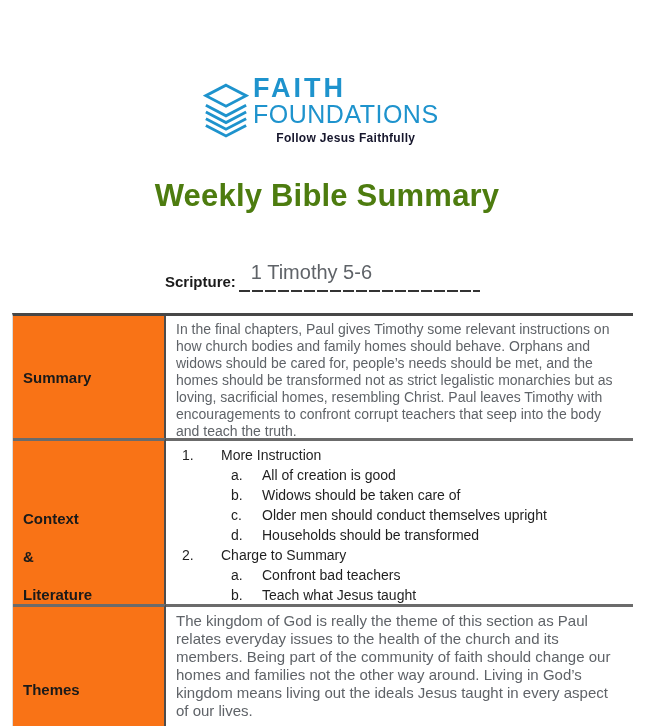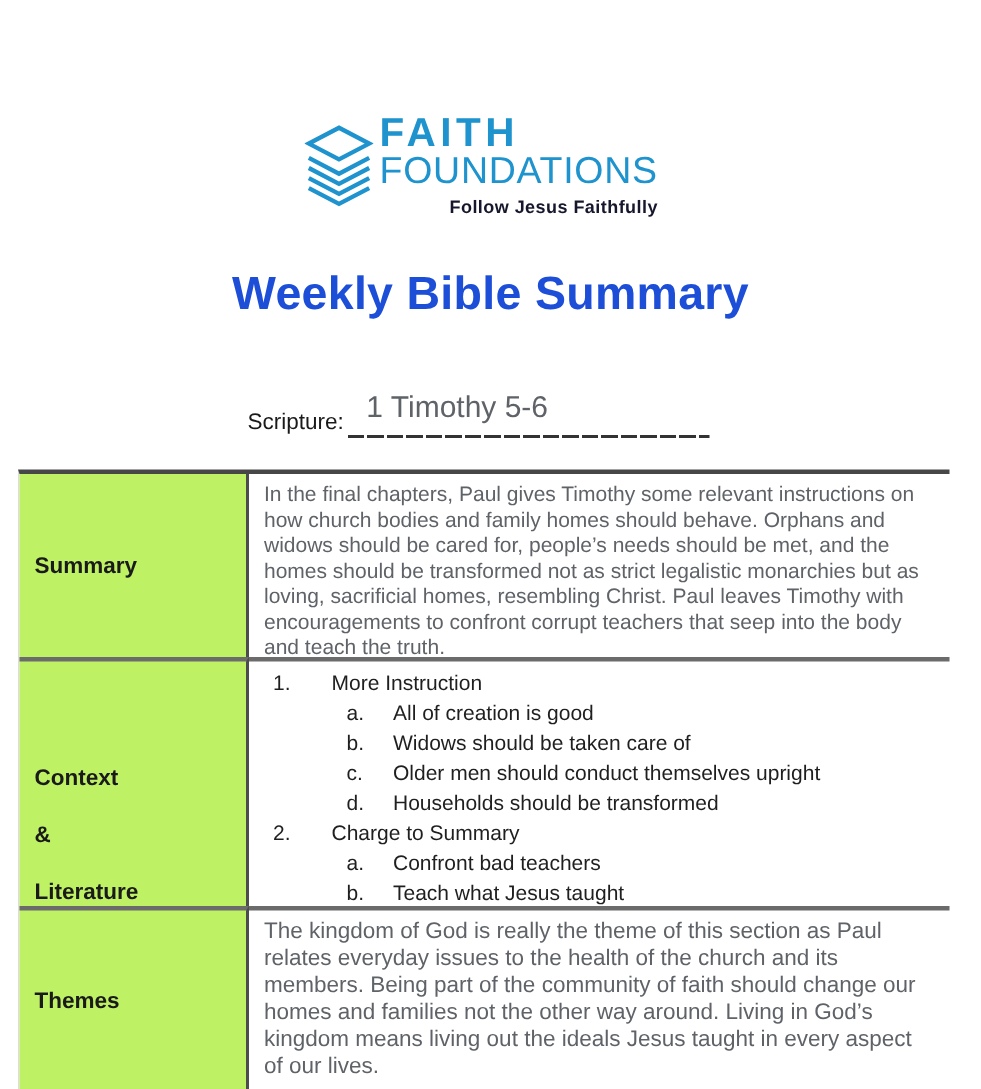--- a/index.html
+++ b/index.html
@@ -17,58 +17,58 @@
   .brand-line1 {
     font-size:27px; font-weight:bold; letter-spacing:3px;
     color:#1e93cd; line-height:25px;
   }
   .brand-line2 {
     font-size:25px; font-weight:normal; letter-spacing:0.5px;
     color:#1e93cd; line-height:26px;
   }
   .tagline {
     font-size:12px; font-weight:bold; color:#16162c;
-    letter-spacing:0.3px; text-align:right; margin-top:4px;
+    letter-spacing:0.3px; text-align:center; margin-top:4px;
   }
 
   
   .heading {
     position:absolute; left:0; top:178px; width:100%;
     text-align:center; font-size:31px; font-weight:bold;
-    color:#1d4ed8; letter-spacing:0.2px;
+    color:#4d7c0f; letter-spacing:0.2px;
   }
 
   
   .scripture { position:absolute; left:165px; top:252px; display:flex; align-items:flex-end; }
-  .scripture-label { font-size:15px; font-weight:normal; color:#1a1a1a; padding-bottom:2px;text-align:right; }
+  .scripture-label { font-size:15px; font-weight:bold; color:#1a1a1a; padding-bottom:2px;text-align:right; }
   .scripture-blank {
     width:241px; margin-left:3px; height:40px; position:relative;
     background-image:repeating-linear-gradient(90deg,#333 0 11px, transparent 11px 13px);
     background-repeat:no-repeat; background-size:100% 2px; background-position:0 100%;
   }
   .scripture-value {
     position:absolute; left:12px; bottom:8px;
     font-size:20px; color:#5f6368; white-space:nowrap;
   }
 
   
   .ws-table {
     position:absolute; left:12px; top:313px; width:621px; height:413px;
     border-top:3px solid #474747; border-left:1px solid #dcdcdc;
     display:grid; grid-template-columns:153px 1fr; grid-template-rows:122px 166px 1fr;
   }
   .cell-label {
-    background:#bef264; border-right:2px solid #4c4c4c;
+    background:#f97316; border-right:2px solid #4c4c4c;
     font-size:15px; font-weight:bold; color:#1a1a1a;
     padding-left:10px; display:flex; flex-direction:column; justify-content:center;
   }
   .cell-label.multi { justify-content:flex-end; padding-top:30px; }
   .cell-label.multi span { line-height:18px; }
   .cell-label.multi span + span { margin-top:20px; }
-  .cell-label.themes { justify-content:flex-start; padding-top:52px; }
+  .cell-label.themes { justify-content:flex-start; padding-top:74px; }
   .cell-content { background:#ffffff; }
   .sep { border-top:3px solid #6b6b6b; }
 
   .para {
     padding:5px 12px 4px 10px; color:#5f6368;
   }
   .para.summary { font-size:14px; line-height:17px; }
   .para.themes-text { font-size:15px; line-height:18px; }
 
   .outline { padding:4px 8px 0 10px; color:#1f1f1f; font-size:14px; }

